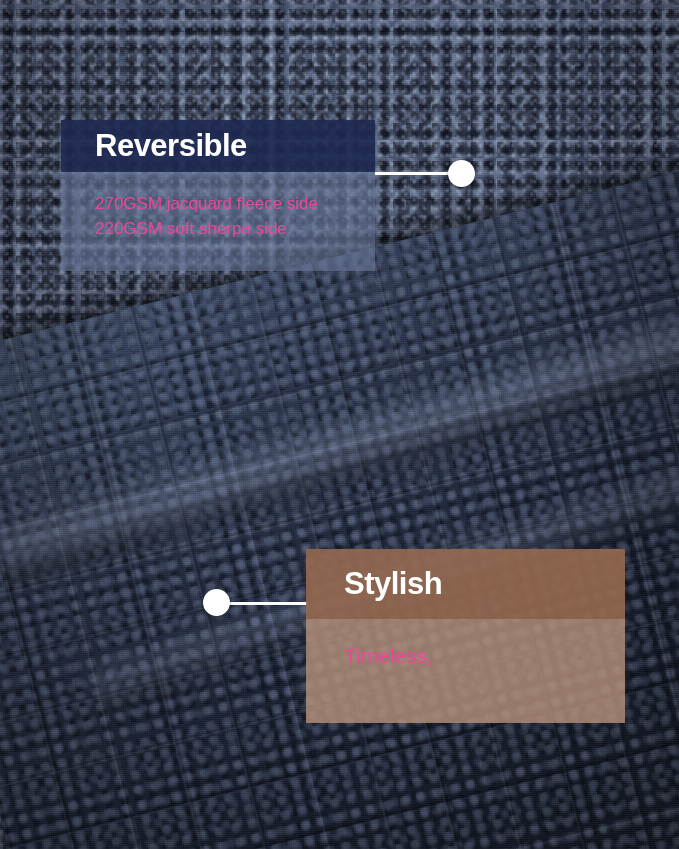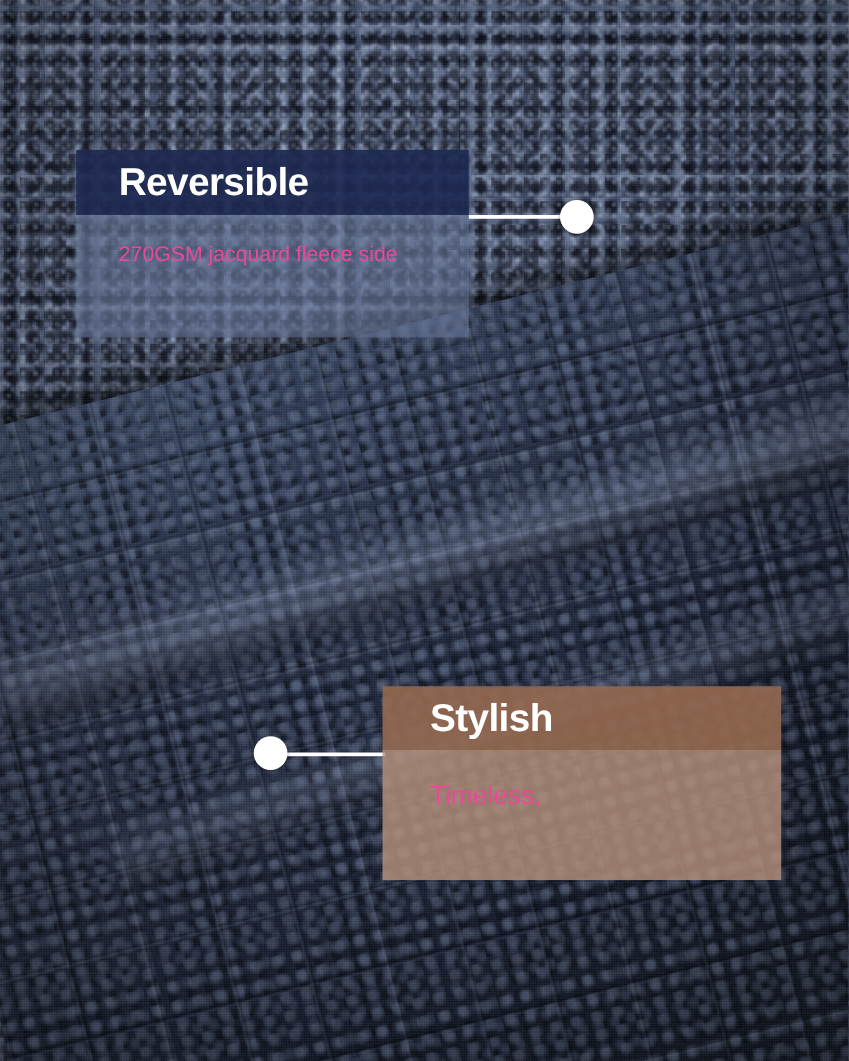--- a/index.html
+++ b/index.html
@@ -134,21 +134,21 @@
   #callout-reversible .callout-body {
     background: rgba(104,118,152,0.62);
     font-size: 17px;
     padding: 20px 0 30px 34px;
     min-height: 48px;
   }
 
   
   #callout-stylish { left: 306px; top: 549px; width: 319px; }
   #callout-stylish .callout-head {
-    height: 51px;
+    height: 70px;
     background: rgba(150,105,80,0.90);
     font-size: 31px;
     padding: 0 0 0 38px;
   }
   #callout-stylish .callout-body {
     background: rgba(184,146,124,0.80);
     font-size: 21px;
     padding: 22px 0 32px 38px;
     min-height: 50px;
   }
@@ -190,20 +190,21 @@
   <div class="connector-line" id="connector-line-reversible"></div>
   <div class="connector-dot" id="connector-dot-reversible"></div>
 
   <div class="connector-line" id="connector-line-stylish"></div>
   <div class="connector-dot" id="connector-dot-stylish"></div>
 
   <div class="callout" id="callout-reversible">
     <div class="callout-head">Reversible</div>
     <div class="callout-body">
       <div class="callout-line">270GSM jacquard fleece side</div>
+      <div class="callout-line">220GSM soft sherpa side</div>
     </div>
   </div>
 
   <div class="callout" id="callout-stylish">
     <div class="callout-head">Stylish</div>
     <div class="callout-body">
       <div class="callout-line">Timeless,</div>
     </div>
   </div>
 

